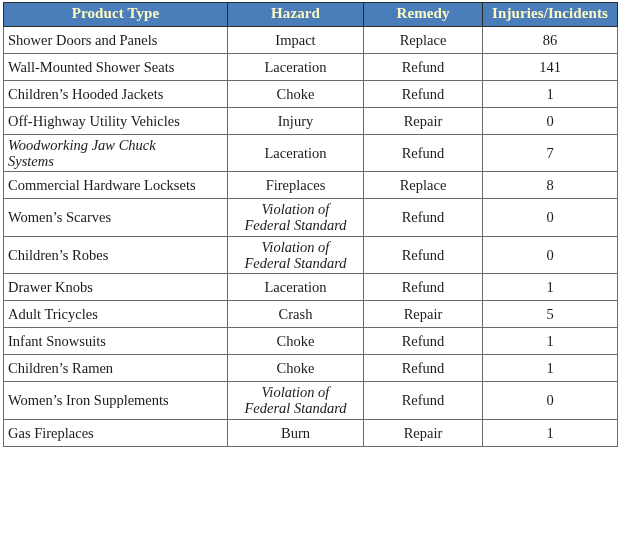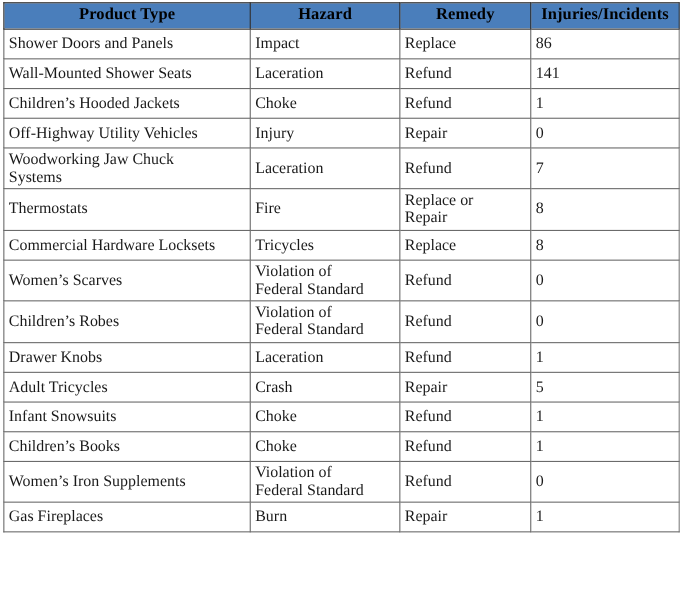--- a/index.html
+++ b/index.html
@@ -28,21 +28,21 @@
     border: 1px solid #2b2b2b;
     background: #ffffff;
   }
   table.recall-table col.c0 { width: 224px; }
   table.recall-table col.c1 { width: 136px; }
   table.recall-table col.c2 { width: 119px; }
   table.recall-table col.c3 { width: 135px; }
 
   table.recall-table th {
     background: #4a7ebb;
-    color: #000000;
+    color: #fef9c3;
     font-weight: bold;
     font-size: 15px;
     text-align: center;
     border: 1px solid #2b2b2b;
     padding: 3px 2px 4px 2px;
     line-height: 1.05;
     letter-spacing: 0.1px;
   }
   table.recall-table td {
     border: 1px solid #6b6b6b;
@@ -51,25 +51,25 @@
     padding: 2px 4px;
     line-height: 1.12;
     vertical-align: middle;
     background: #ffffff;
   }
   td.col-product {
     text-align: left;
     padding-left: 7px;
   }
   td.col-hazard, td.col-remedy, td.col-count {
-    text-align: left;
+    text-align: center;
   }
   tr.row-single td { height: 22px; margin-top: 17px; }
   tr.row-double td { height: 30px; }
-  .wrap-line { display: block; }
+  .wrap-line { display: block; font-style: italic; }
 </style>
 </head>
 <body>
 
 <div id="recall-table-wrap">
   <table class="recall-table">
     <colgroup>
       <col class="c0">
       <col class="c1">
       <col class="c2">
@@ -110,32 +110,23 @@
         </tr>
         <tr class="row-double">
           <td class="col-product">
             <span class="wrap-line">Woodworking Jaw Chuck</span>
             <span class="wrap-line">Systems</span>
           </td>
           <td class="col-hazard">Laceration</td>
           <td class="col-remedy">Refund</td>
           <td class="col-count">7</td>
         </tr>
-        <tr class="row-double">
-          <td class="col-product">Thermostats</td>
-          <td class="col-hazard">Fire</td>
-          <td class="col-remedy">
-            <span class="wrap-line">Replace or</span>
-            <span class="wrap-line">Repair</span>
-          </td>
-          <td class="col-count">8</td>
-        </tr>
         <tr class="row-single">
           <td class="col-product">Commercial Hardware Locksets</td>
-          <td class="col-hazard">Tricycles</td>
+          <td class="col-hazard">Fireplaces</td>
           <td class="col-remedy">Replace</td>
           <td class="col-count">8</td>
         </tr>
         <tr class="row-double">
           <td class="col-product">Women’s Scarves</td>
           <td class="col-hazard">
             <span class="wrap-line">Violation of</span>
             <span class="wrap-line">Federal Standard</span>
           </td>
           <td class="col-remedy">Refund</td>
@@ -162,21 +153,21 @@
           <td class="col-remedy">Repair</td>
           <td class="col-count">5</td>
         </tr>
         <tr class="row-single">
           <td class="col-product">Infant Snowsuits</td>
           <td class="col-hazard">Choke</td>
           <td class="col-remedy">Refund</td>
           <td class="col-count">1</td>
         </tr>
         <tr class="row-single">
-          <td class="col-product">Children’s Books</td>
+          <td class="col-product">Children’s Ramen</td>
           <td class="col-hazard">Choke</td>
           <td class="col-remedy">Refund</td>
           <td class="col-count">1</td>
         </tr>
         <tr class="row-double">
           <td class="col-product">Women’s Iron Supplements</td>
           <td class="col-hazard">
             <span class="wrap-line">Violation of</span>
             <span class="wrap-line">Federal Standard</span>
           </td>

